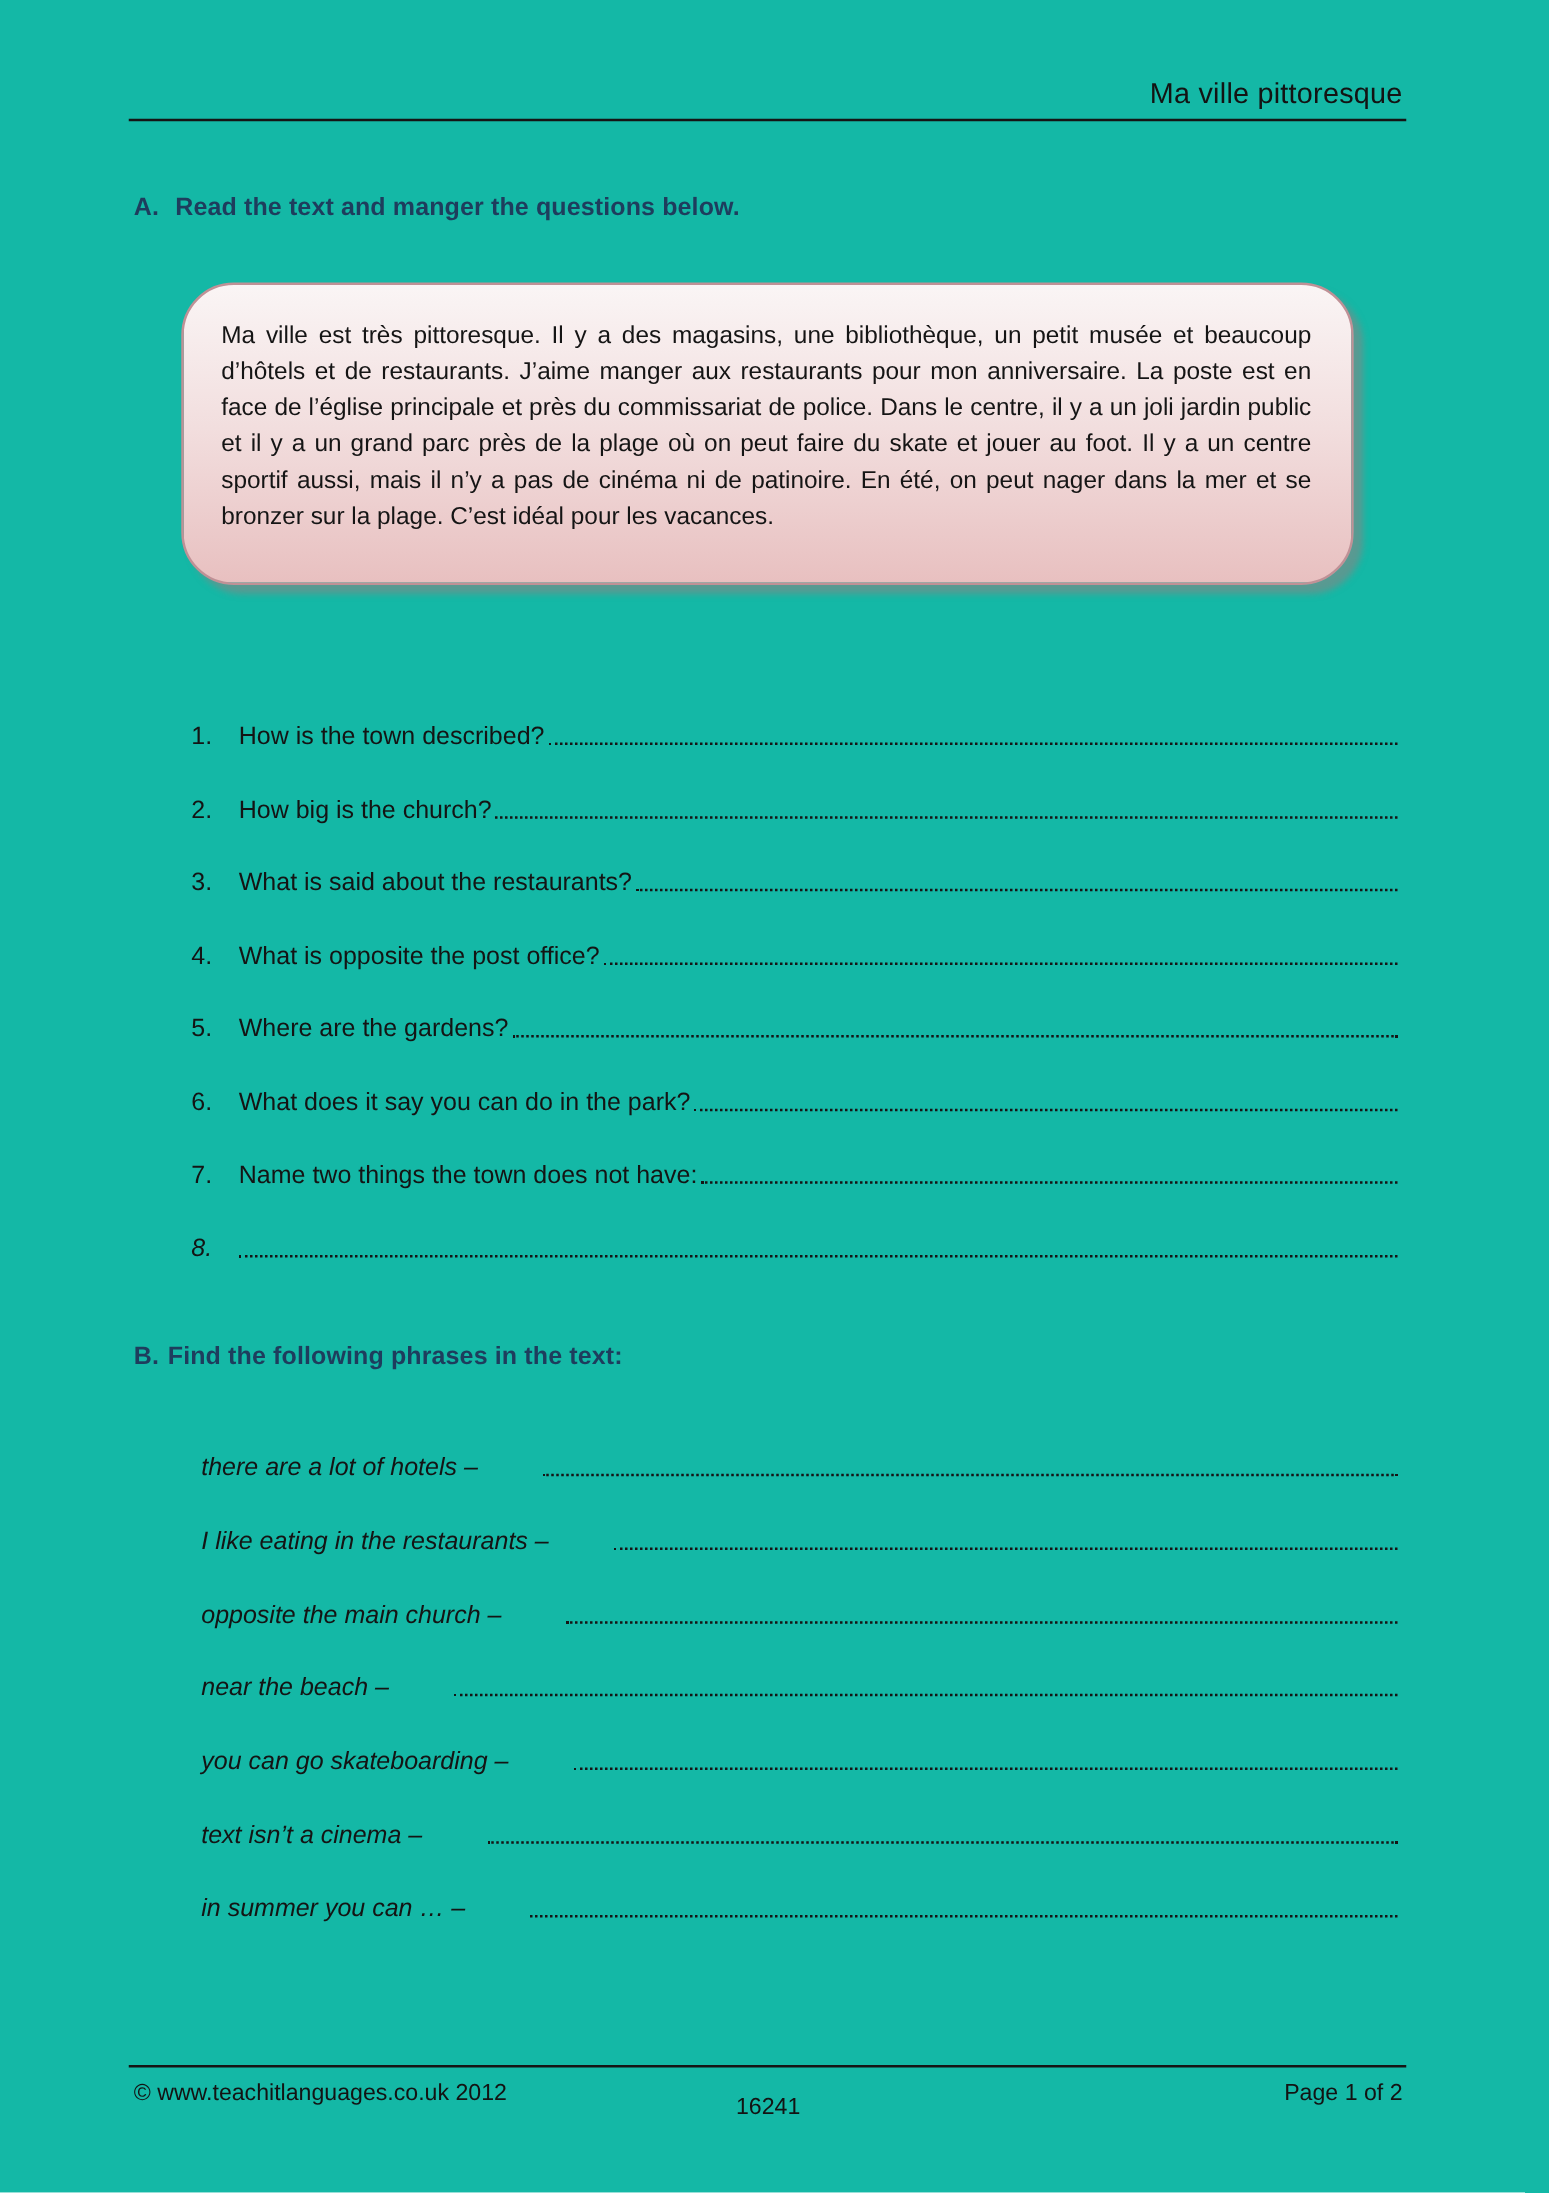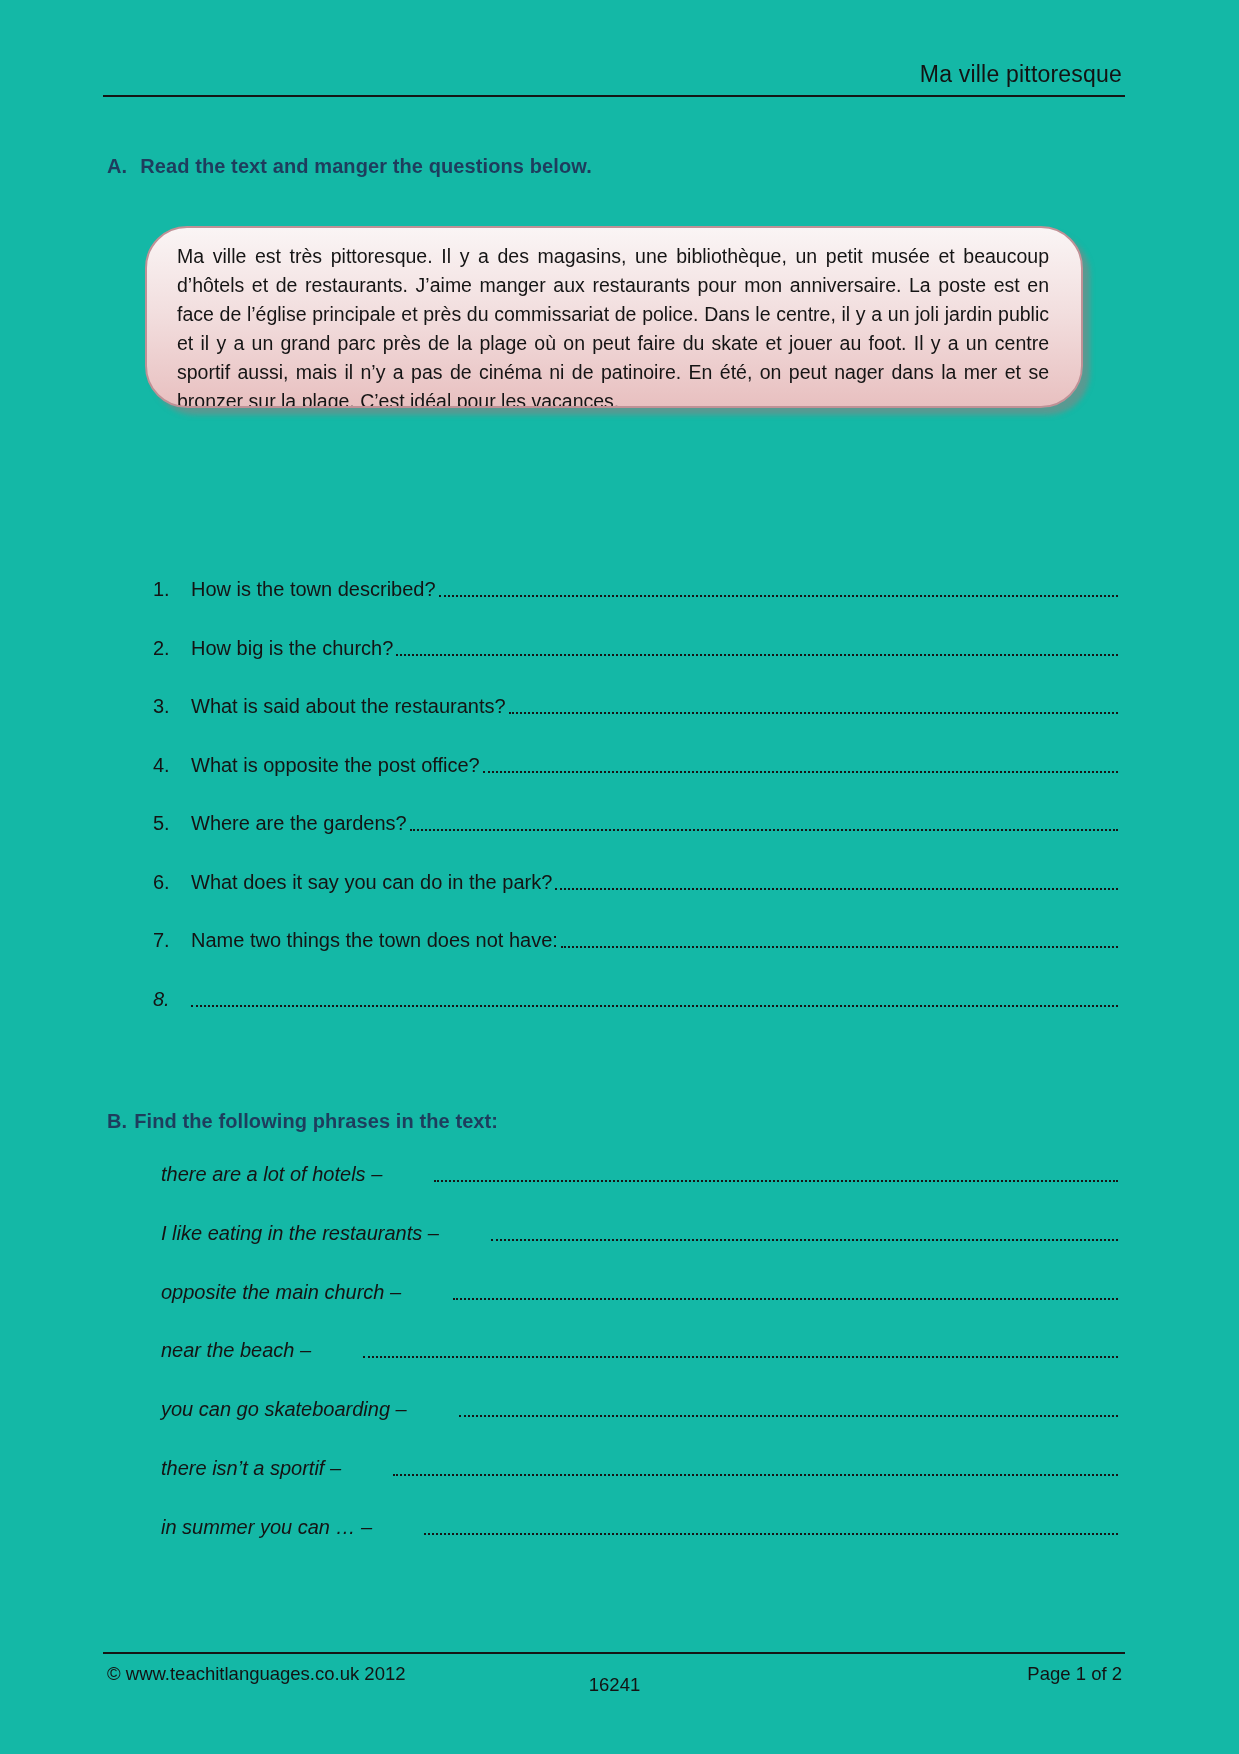--- a/index.html
+++ b/index.html
@@ -38,37 +38,37 @@
   
   .section-heading {
     position: absolute;
     left: 107px;
     font-size: 20px;
     font-weight: bold;
     color: var(--heading, #1e3d5d);
     letter-spacing: 0.1px;
   }
   .section-heading.a { top: 155px; }
-  .section-heading.b { top: 1110px; }
+  .section-heading.b { top: 1074px; }
   .sec-label-a { margin-right: 13px; }
   .sec-label-b { margin-right: 7px; }
 
   
   .passage-box {
     position: absolute;
     top: 226px;
     left: 145px;
     width: 938px;
-    height: 182px;
+    height: 242px;
     box-sizing: border-box;
     border: 2.5px solid var(--box_border, #bf9196);
     border-radius: 42px;
     background: linear-gradient(180deg, var(--box_top, #fbf6f6) 0%, var(--box_mid, #f2dede) 48%, var(--box_bottom, #e9c2c2) 100%);
     box-shadow: 7px 7px 5px rgba(145, 130, 130, 0.55);
-    padding: 14px 32px 20px 30px;
+    padding: 26px 32px 20px 30px;
     overflow: hidden;
   }
   .passage {
     margin: 0;
     font-size: 19.5px;
     line-height: 29px;
     text-align: justify;
     color: #151515;
   }
 
@@ -223,21 +223,21 @@
     </div>
     <div class="p-row">
       <span class="p-text">near the beach –</span>
       <span class="leader"></span>
     </div>
     <div class="p-row">
       <span class="p-text">you can go skateboarding –</span>
       <span class="leader"></span>
     </div>
     <div class="p-row">
-      <span class="p-text">there isn’t a sportif –</span>
+      <span class="p-text">text isn’t a cinema –</span>
       <span class="leader"></span>
     </div>
     <div class="p-row">
       <span class="p-text">in summer you can … –</span>
       <span class="leader"></span>
     </div>
   </div>
 
   <div class="footer-rule"></div>
   <div class="footer-row">

